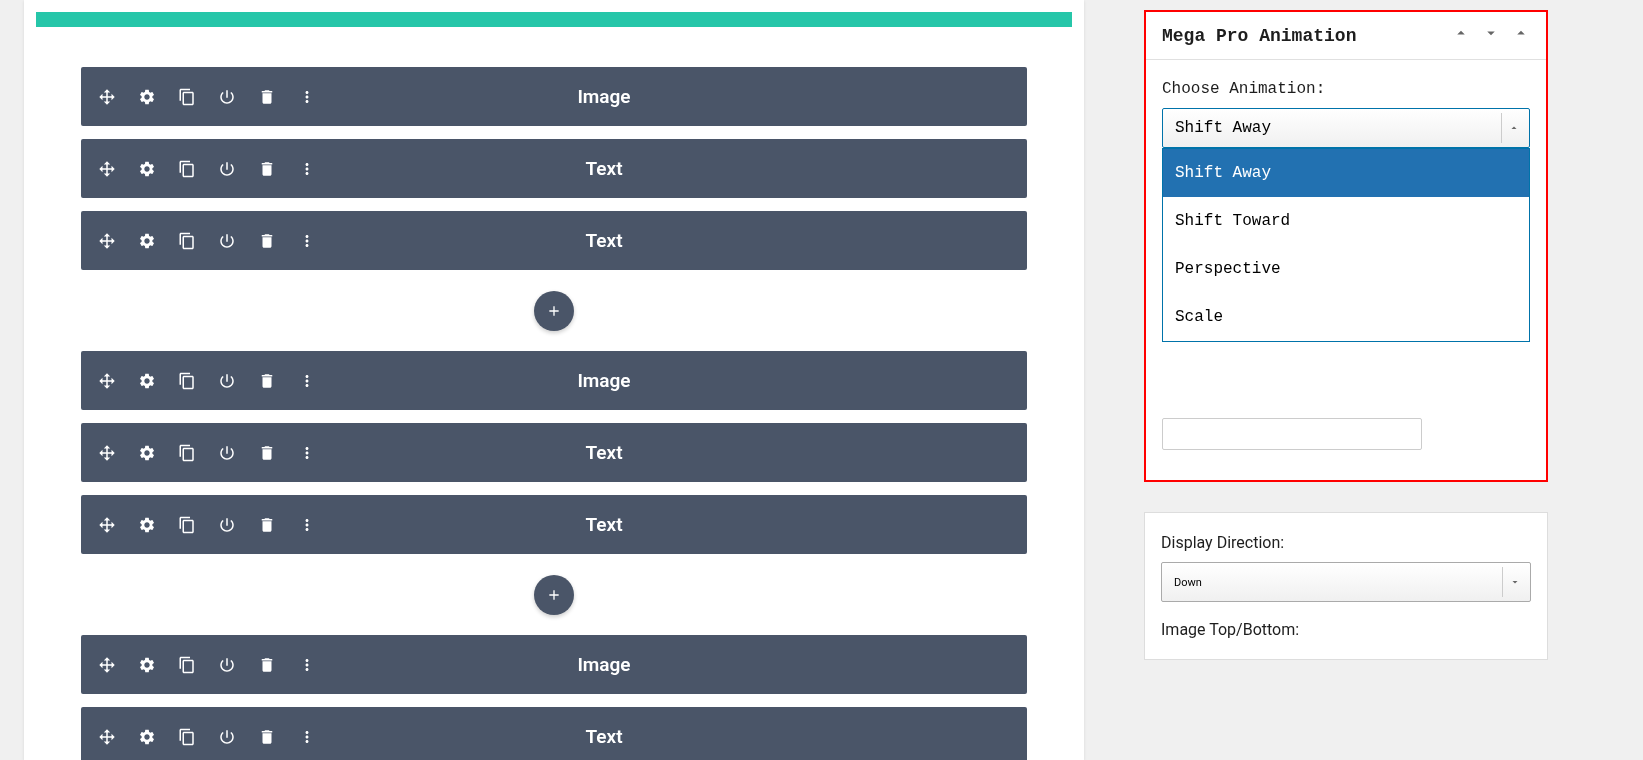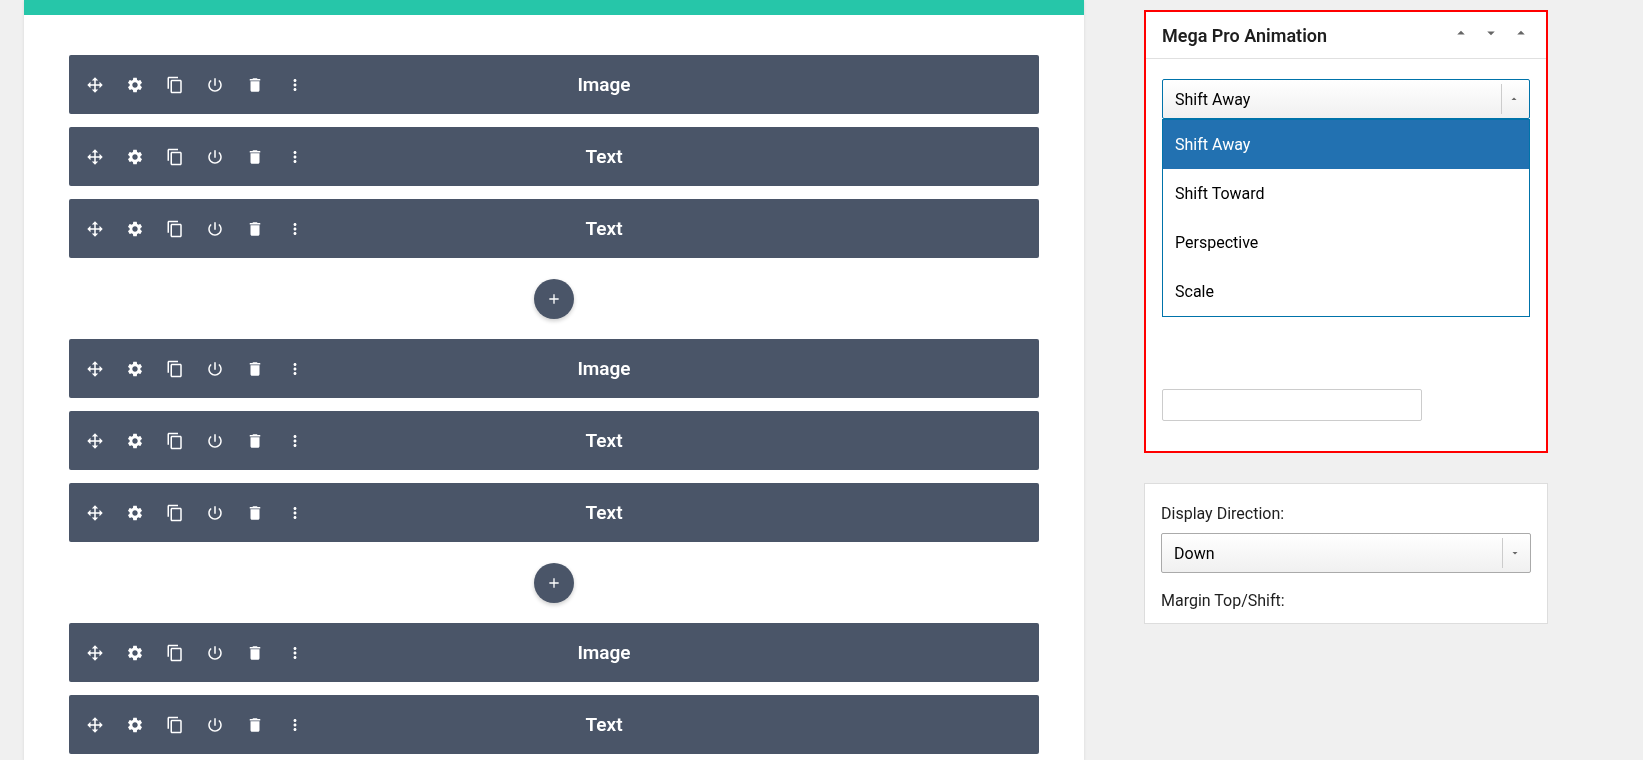--- a/index.html
+++ b/index.html
@@ -19,21 +19,21 @@
   flex: 1;
   background: #f0f0f0;
   padding: 0 12px;
   display: flex;
   justify-content: center;
 }
 .editor-content {
   width: 1060px;
   background: #fff;
   box-shadow: 0 1px 3px rgba(0,0,0,0.1);
-  padding: 0;
+  padding: 12px;
 }
 .teal-bar {
   background: #26c6a9;
   height: 15px;
 }
 .block-container {
   padding: 40px 45px 0;
 }
 .block-group {
   margin-bottom: 0;
@@ -98,20 +98,21 @@
   background: #f0f0f0;
   padding: 10px 95px 0 36px;
 }
 .panel {
   background: #fff;
   border: 1px solid #ddd;
   margin-bottom: 30px;
 }
 .panel.highlighted {
   border: 2px solid #ff0000;
+  font-family: Liberation Mono, monospace;
 }
 .panel-header {
   display: flex;
   align-items: center;
   justify-content: space-between;
   padding: 12px 16px;
   border-bottom: 1px solid #e0e0e0;
 }
 .panel-title {
   font-size: 18px;
@@ -126,21 +127,21 @@
 .panel-controls svg {
   width: 18px;
   height: 18px;
   fill: #666;
   cursor: pointer;
 }
 .panel-body {
   padding: 20px 16px 30px;
 }
 .panel-body-display {
-  padding: 20px 16px 3px;
+  padding: 20px 16px 10px;
 }
 .field-label {
   font-size: 16px;
   color: #1e1e1e;
   margin-bottom: 10px;
   display: block;
 }
 .select-wrap {
   position: relative;
   width: 100%;
@@ -160,21 +161,21 @@
 }
 .select-display-alt {
   width: 100%;
   height: 40px;
   border: 1px solid #aaa;
   background: linear-gradient(to bottom, #fff, #f0f0f0);
   display: flex;
   align-items: center;
   justify-content: space-between;
   padding: 0 12px;
-  font-size: 16px;
+  font-size: 11px;
   cursor: pointer;
   border-radius: 2px;
   gap: 32px;
 }
 .select-arrow-box {
   width: 24px;
   height: 30px;
   display: flex;
   align-items: center;
   justify-content: center;
@@ -534,20 +535,21 @@
             </svg></span>
         <span><svg viewBox="0 0 24 24">
               <path d="M7 10l5 5 5-5z"></path>
             </svg></span>
         <span><svg viewBox="0 0 24 24">
               <path d="M7 14l5-5 5 5z"></path>
             </svg></span>
       </div>
     </div>
     <div class="panel-body">
+      <label class="field-label">Choose Animation:</label>
       <div class="select-wrap">
         <div class="select-display">
           <span>Shift Away</span>
           <span class="select-arrow-box">
               <svg width="12" height="12" viewBox="0 0 24 24" fill="#666">
                 <path d="M7 14l5-5 5 5z"></path>
               </svg>
             </span>
         </div>
         <div class="dropdown-options">
@@ -565,17 +567,17 @@
     <div class="panel-body-display">
       <label class="field-label">Display Direction:</label>
       <div class="select-display-alt" style="margin-bottom:18px;">
         <span>Down</span>
         <span class="select-arrow-box">
             <svg width="12" height="12" viewBox="0 0 24 24" fill="#666">
               <path d="M7 10l5 5 5-5z"></path>
             </svg>
           </span>
       </div>
-      <label class="field-label">Margin Top/Shift:</label>
+      <label class="field-label">Image Top/Bottom:</label>
     </div>
   </div>
 
 </div>
 
 </body></html>

